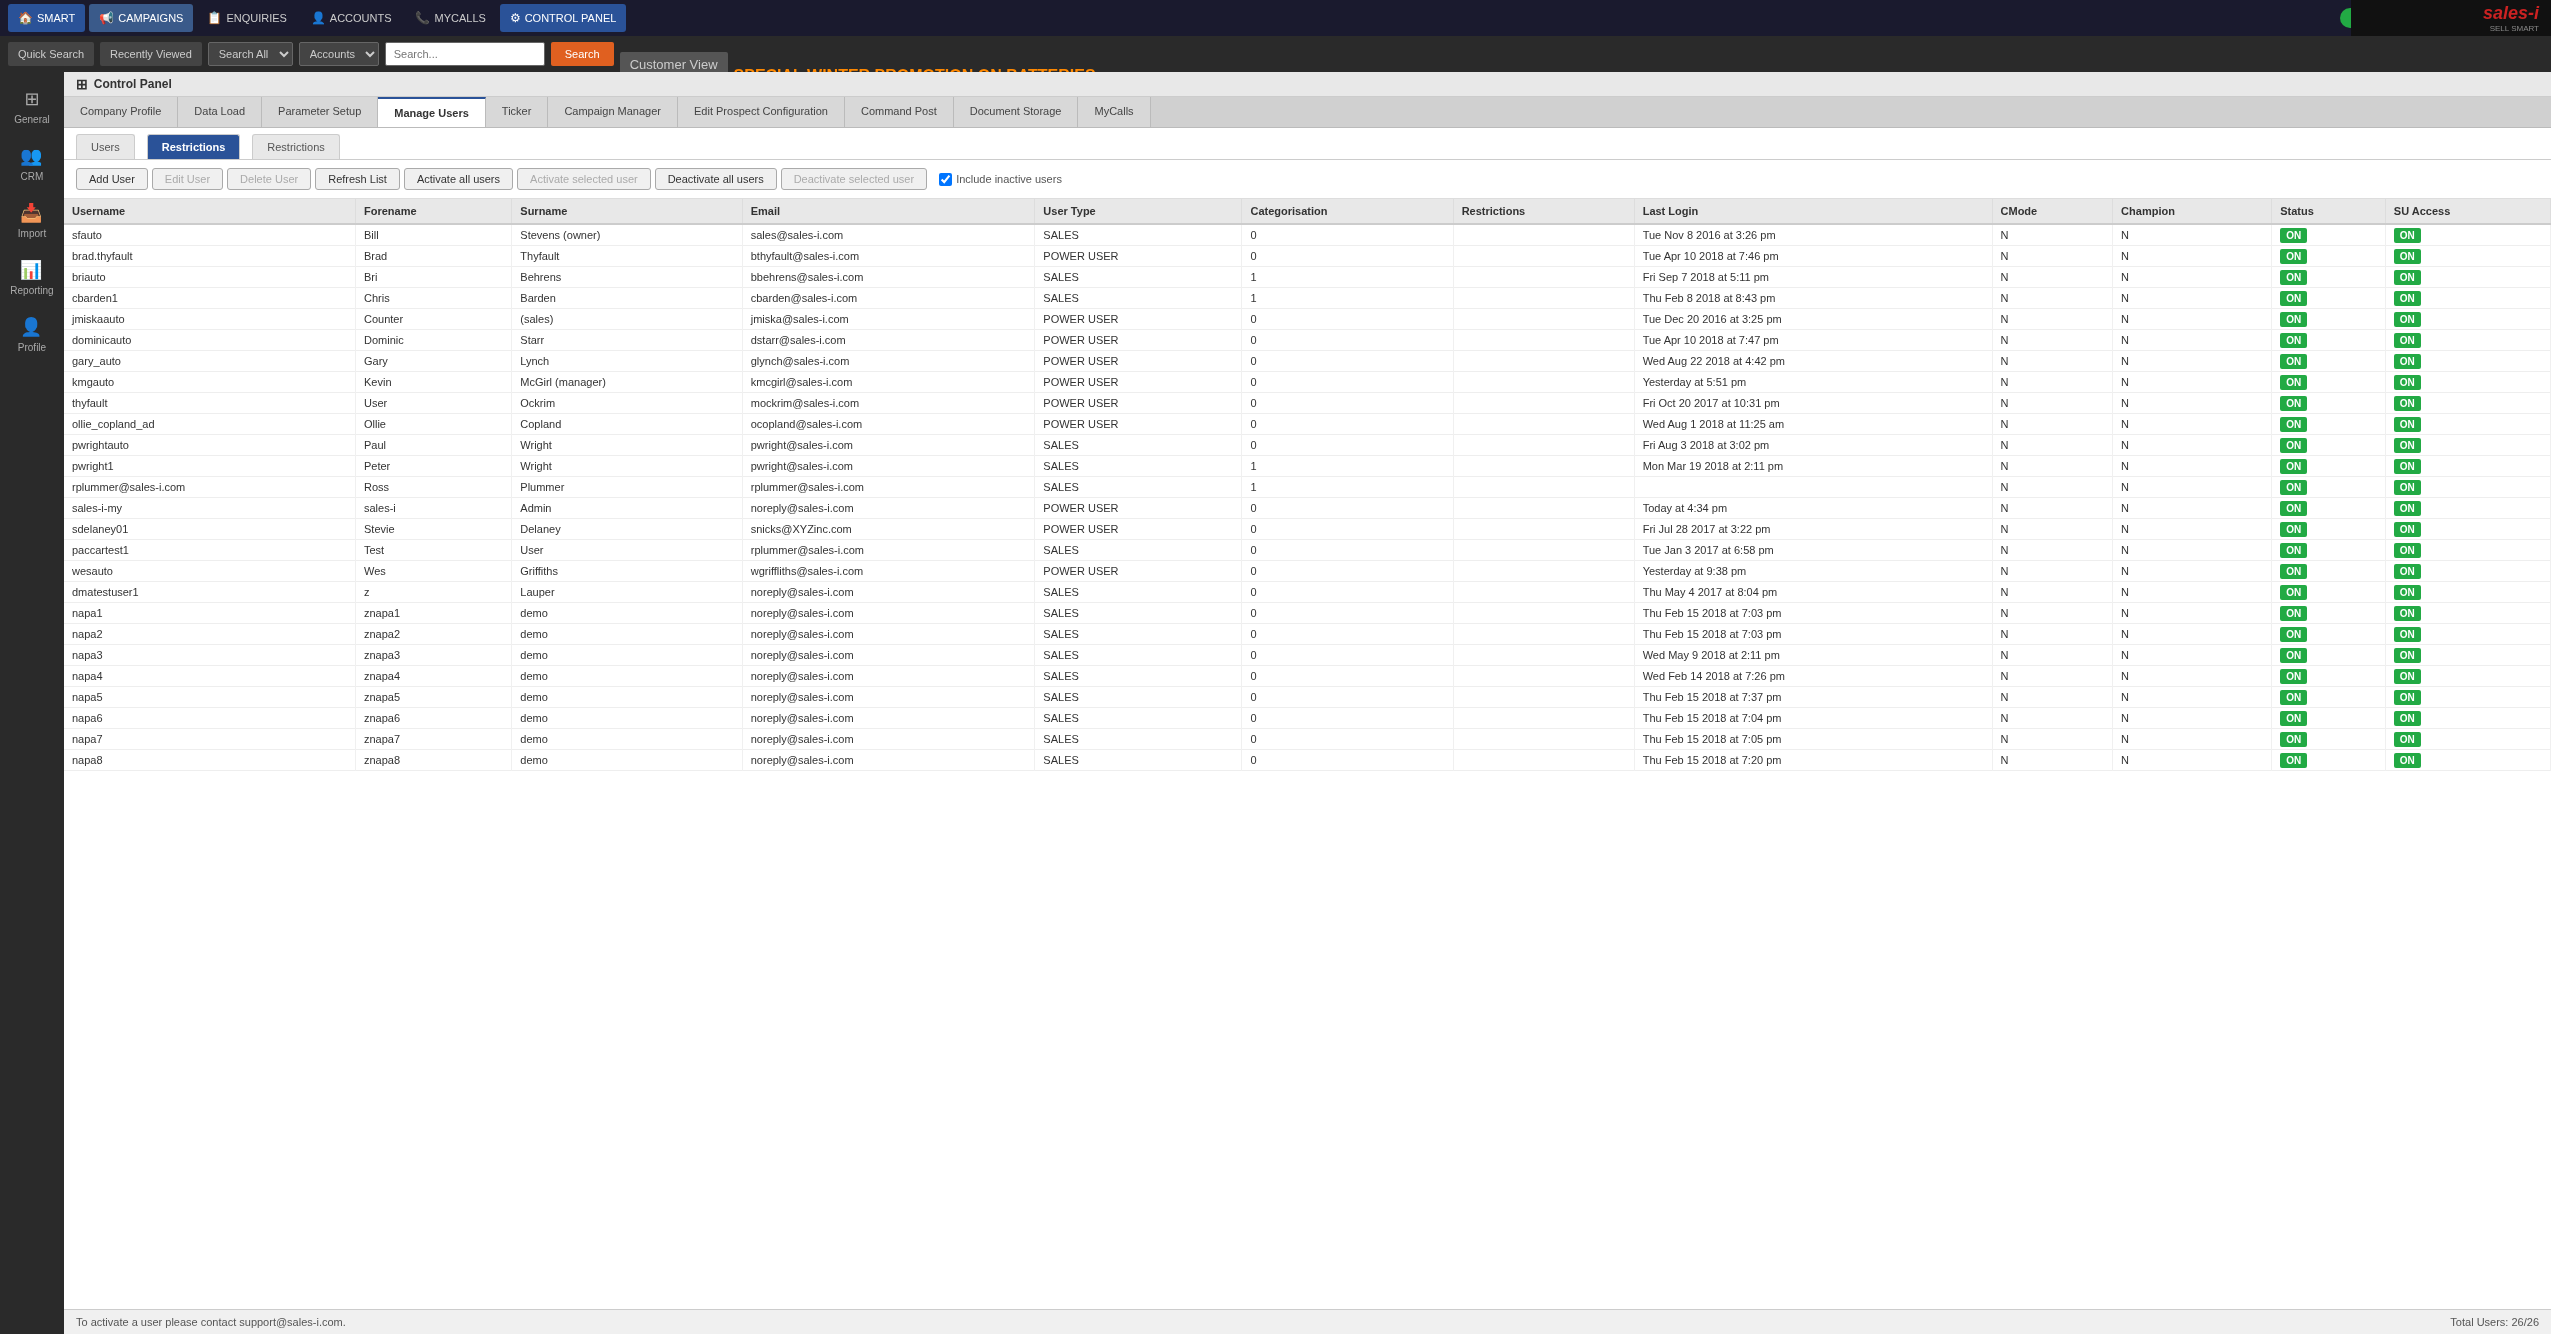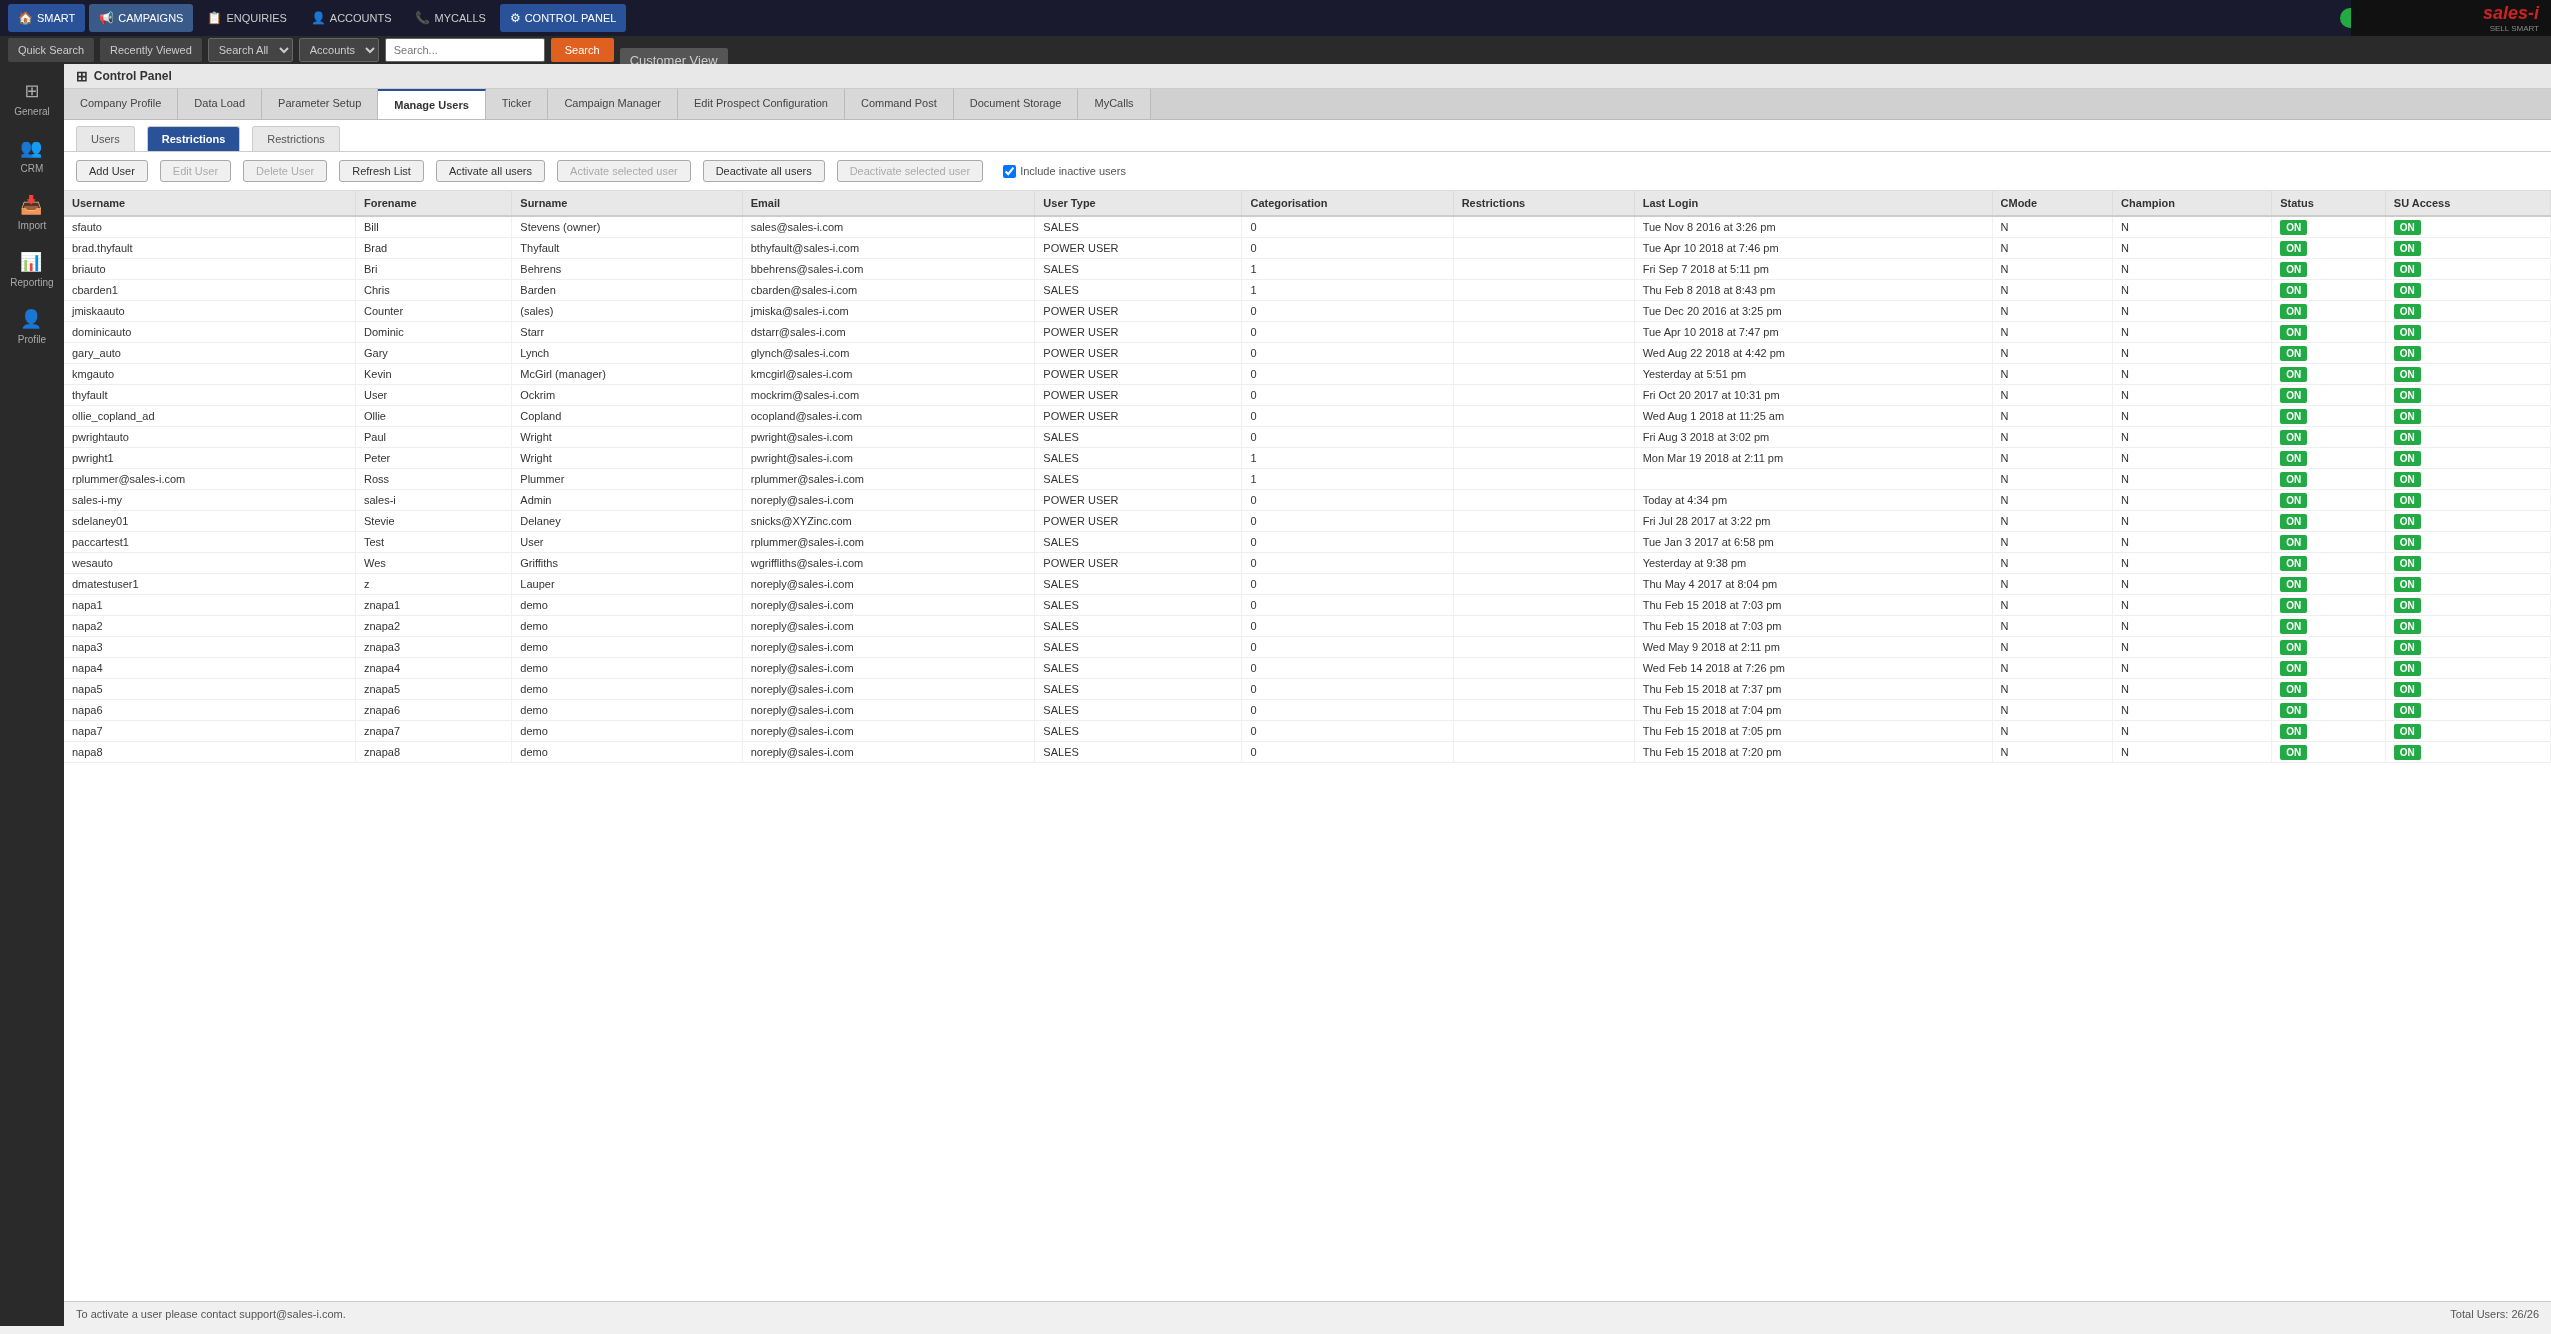--- a/index.html
+++ b/index.html
@@ -39,21 +39,21 @@
       align-items: center;
       gap: 4px;
     }
     .live-help-btn::before { content: "●"; font-size: 8px; }
     .top-nav-icons { display: flex; gap: 8px; align-items: center; margin-left: 8px; }
     .top-nav-icon { color: #ccc; cursor: pointer; font-size: 14px; }
 
     
     .search-bar {
       background: #2a2a2a;
-      height: 28px;
+      height: 36px;
       display: flex;
       align-items: center;
       padding: 0 8px;
       gap: 6px;
     }
     .search-bar-btn {
       background: #444;
       color: #ccc;
       border: none;
       padding: 4px 10px;
@@ -207,21 +207,21 @@
       background: #2a5298;
       color: #fff;
       font-weight: bold;
     }
 
     
     .action-bar {
       background: #fff;
       padding: 8px 12px;
       display: flex;
-      gap: 12px;
+      gap: 4px;
       align-items: center;
       border-bottom: 1px solid #ddd;
       flex-wrap: wrap;
     }
     .action-btn {
       padding: 4px 12px;
       font-size: 11px;
       cursor: pointer;
       border: 1px solid #aaa;
       border-radius: 3px;

